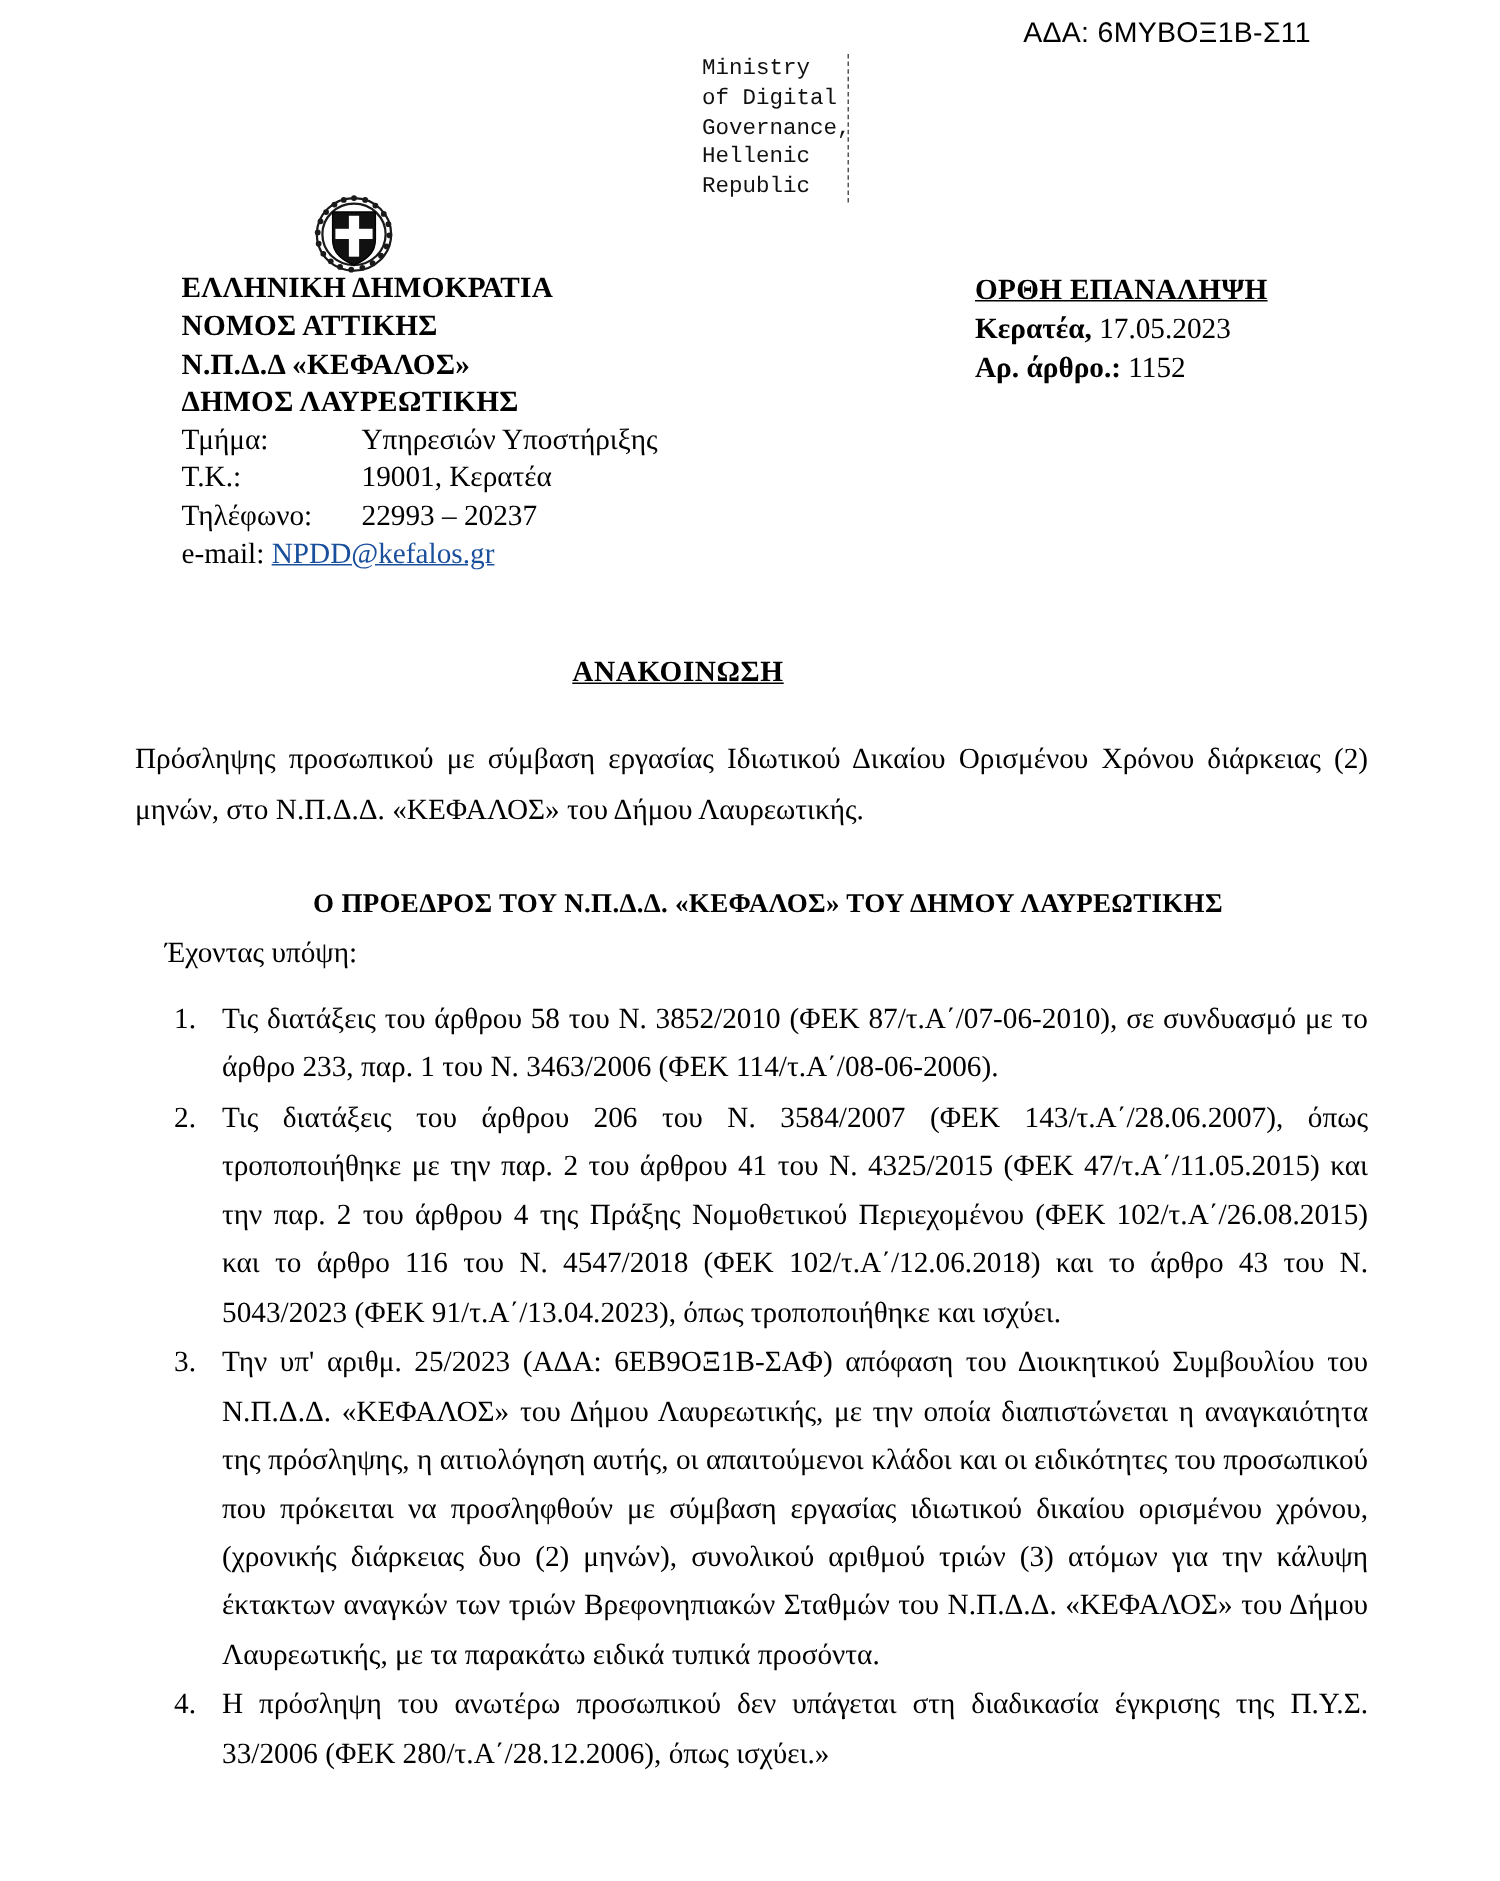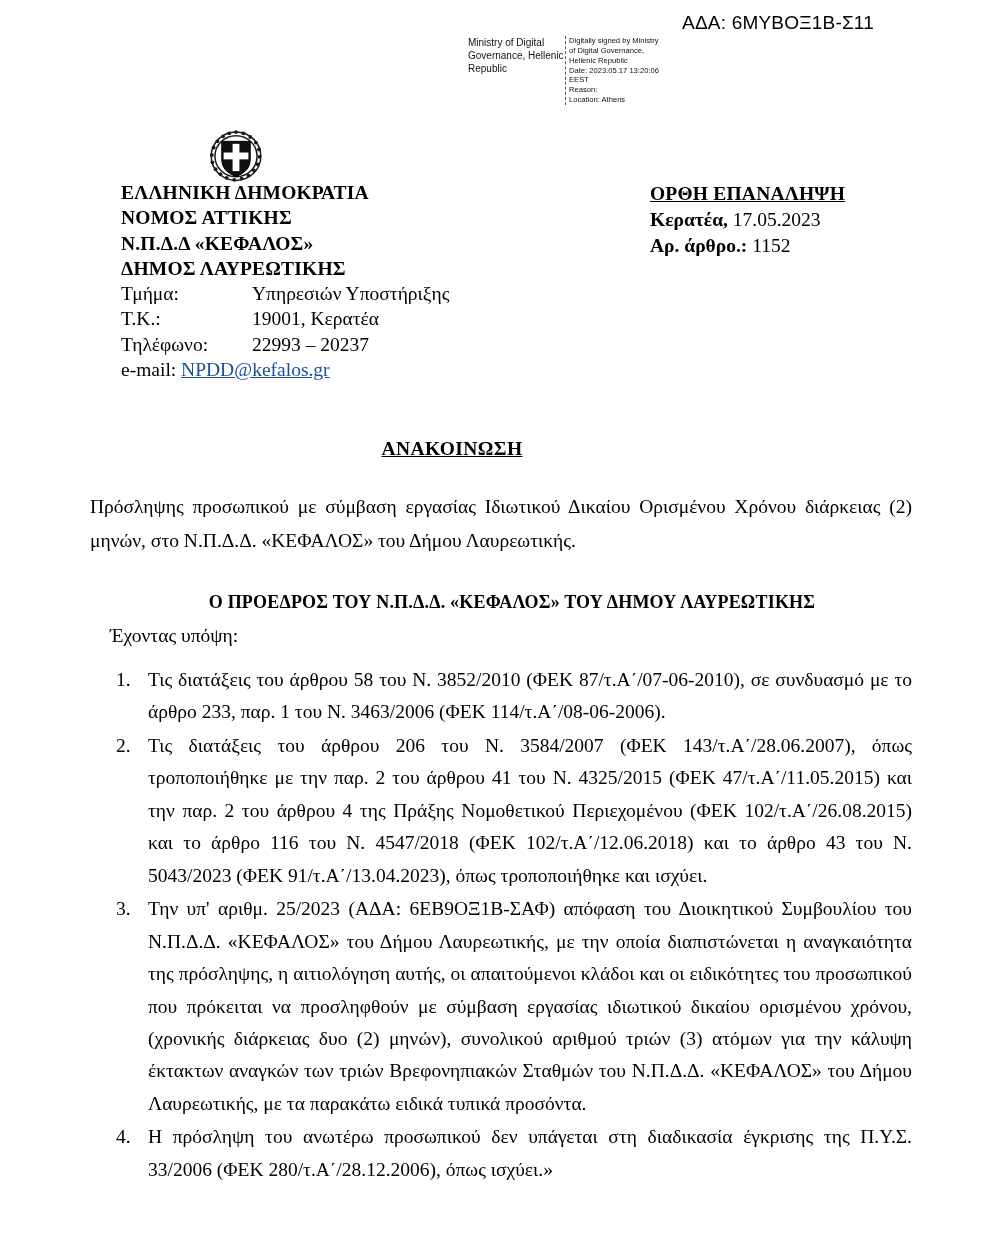--- a/index.html
+++ b/index.html
@@ -26,22 +26,22 @@
   }
 
   
   .sig-wrap {
     position: absolute;
     top: 36px; left: 468px;
     display: flex;
     align-items: flex-start;
   }
   .sig-left {
-    font-family: Liberation Sans, sans-serif;
-    font-size: 10px;
+    font-family: Liberation Mono, monospace;
+    font-size: 15px;
     line-height: 1.32;
     width: 96px;
     color: #111;
   }
   .sig-divider {
     width: 0px;
     border-left: 1px dashed #555;
     align-self: stretch;
     margin: 0 3px 0 1px;
     min-height: 54px;
@@ -70,21 +70,20 @@
     font-size: 19.5px;
     line-height: 1.295;
   }
   .letterhead .bold-line {
     font-weight: bold;
     letter-spacing: 0.2px;
   }
   .lh-row {
     display: flex;
     white-space: nowrap;
-    gap: 11px;
   }
   .lh-label { width: 120px; flex: none; }
   .lh-value { }
   .email-row { white-space: nowrap; }
   .email-link {
     color: #1a4f9c;
     text-decoration: underline;
   }
 
   
@@ -162,29 +161,20 @@
   }
 </style>
 </head>
 <body>
 
 <div class="ada-code">ΑΔΑ: 6ΜΥΒΟΞ1Β-Σ11</div>
 
 <div class="sig-wrap">
   <div class="sig-left">Ministry of Digital Governance, Hellenic Republic</div>
   <div class="sig-divider"></div>
-  <div class="sig-right">
-    <div>Digitally signed by Ministry</div>
-    <div>of Digital Governance,</div>
-    <div>Hellenic Republic</div>
-    <div>Date: 2023.05.17 13:20:06</div>
-    <div>EEST</div>
-    <div>Reason:</div>
-    <div>Location: Athens</div>
-  </div>
 </div>
 
 <div class="emblem">
   <svg viewBox="0 0 100 100" width="62" height="62" aria-hidden="true">
 
     <g fill="none" stroke="#1a1a1a" stroke-width="2.4">
       <ellipse cx="50" cy="52" rx="40" ry="39"></ellipse>
       <ellipse cx="50" cy="52" rx="34" ry="33"></ellipse>
     </g>
 

